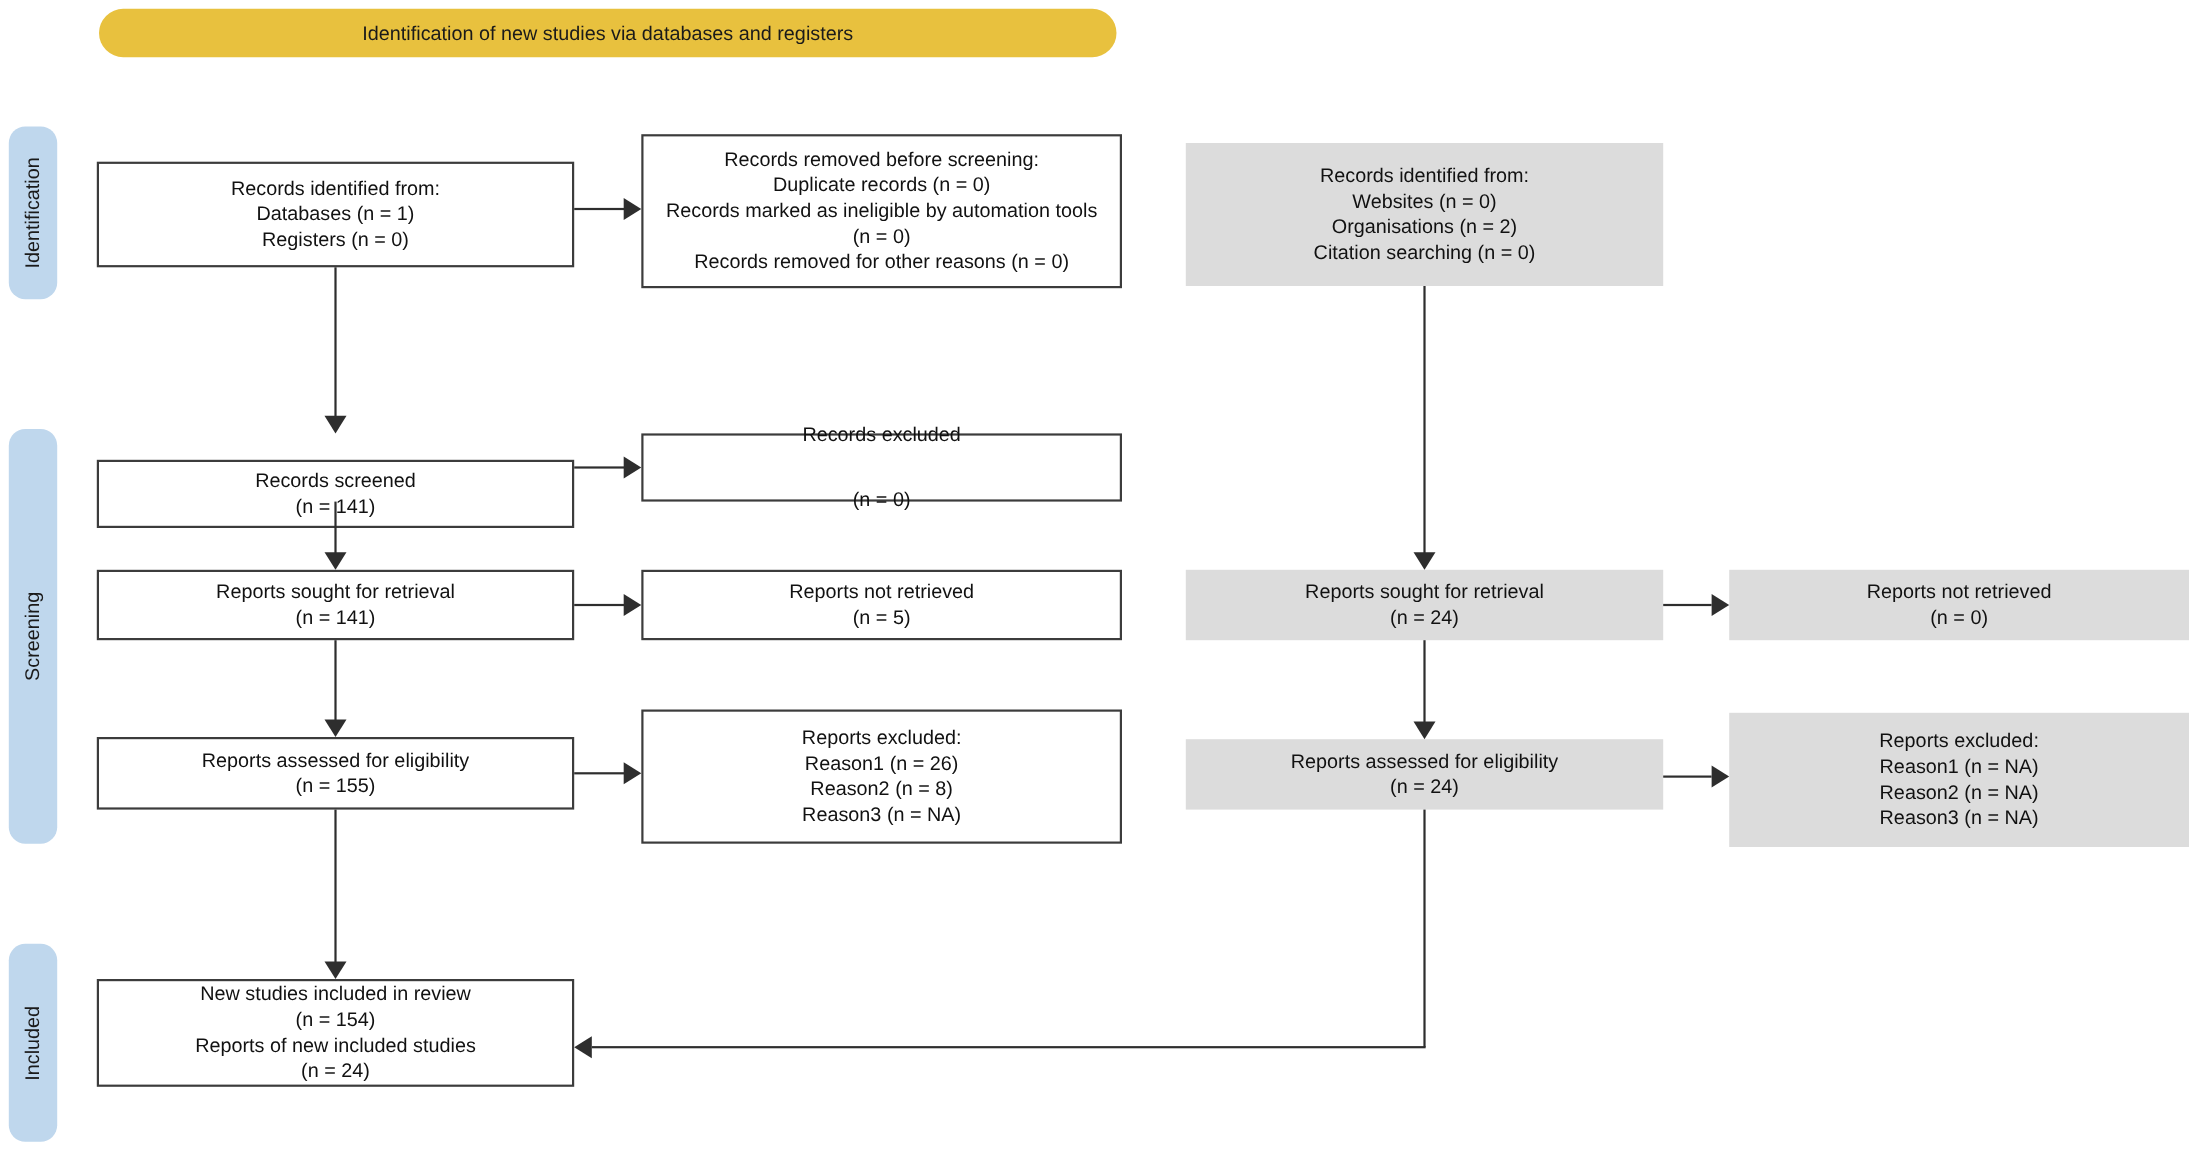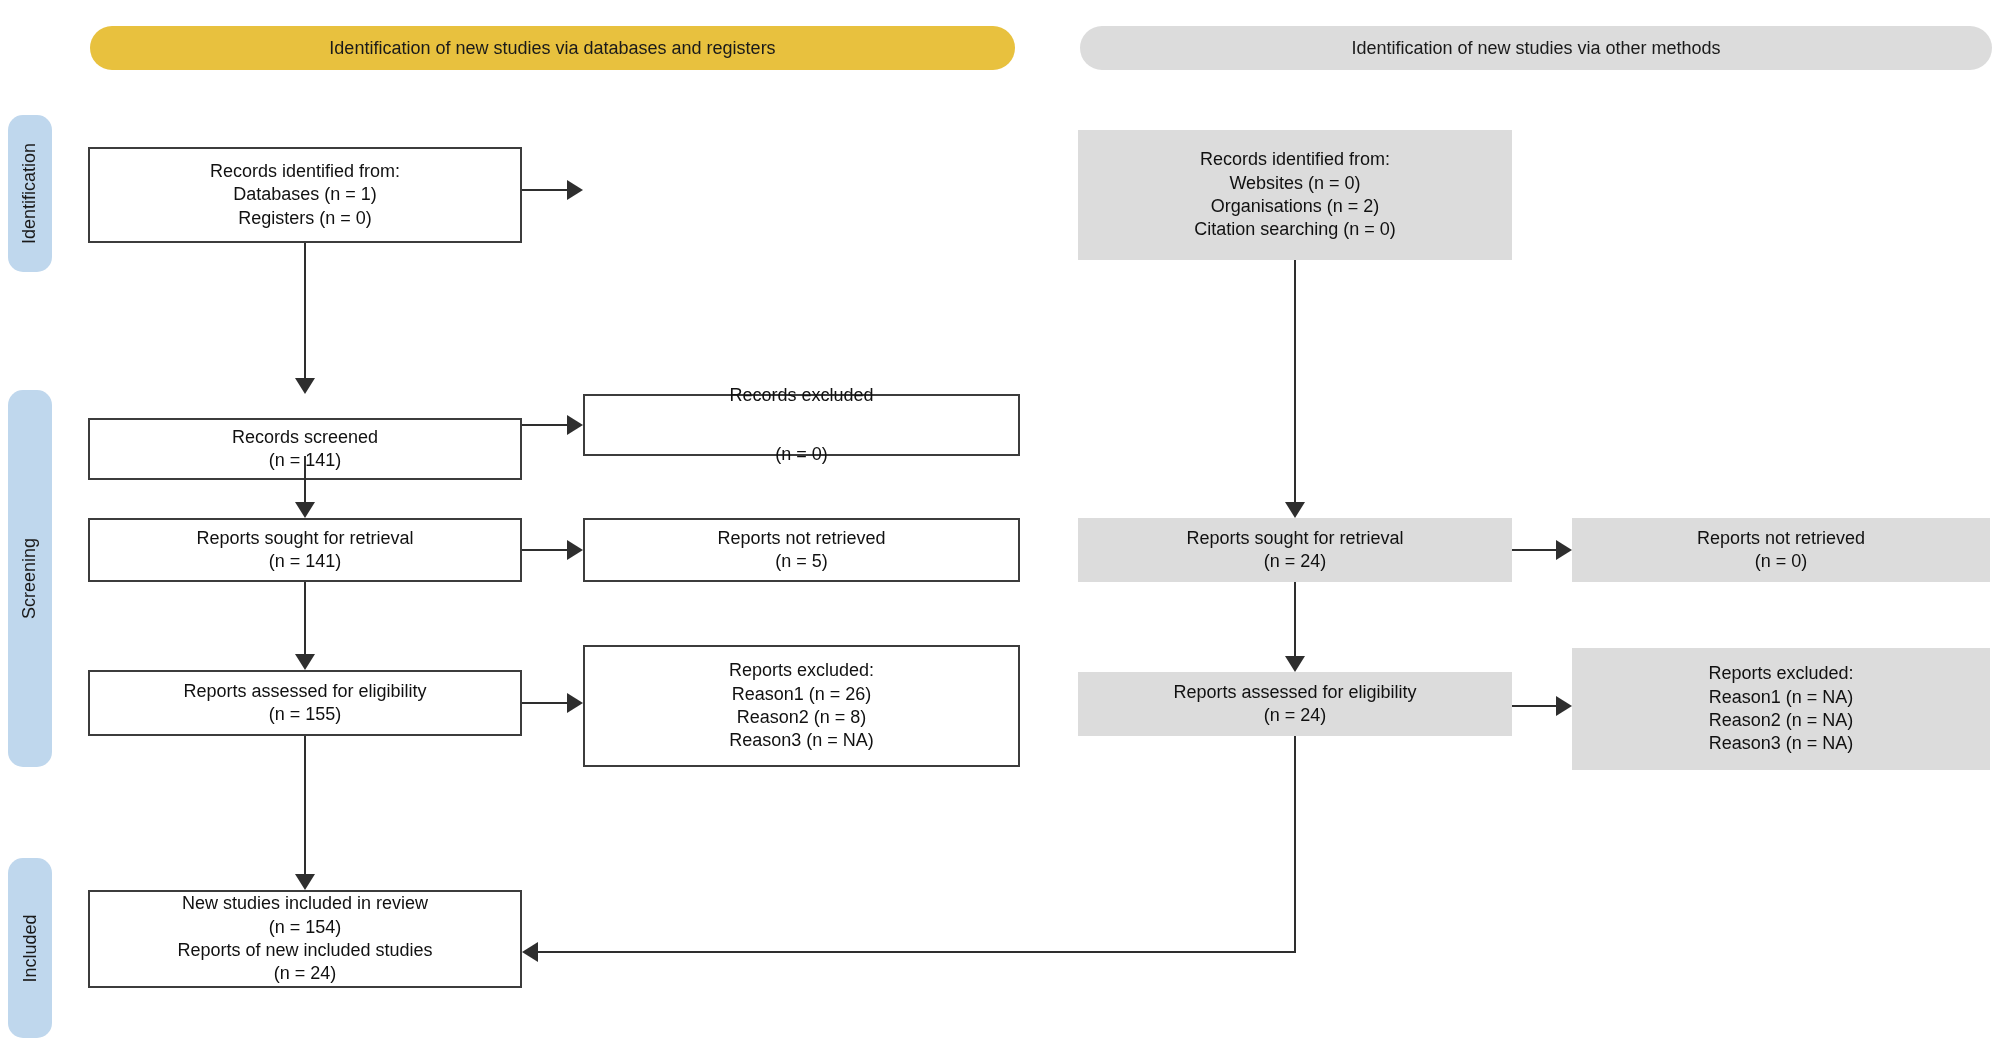--- a/index.html
+++ b/index.html
@@ -7,21 +7,21 @@
     --border:#3C3C3C; --arrow:#2E2E2E; --text:#111;
   }
   html,body{margin:0;padding:0;background:#fff;}
   .canvas{
     position:relative; width:2000px; height:1049px; background:#fff;
     font-family:"Liberation Sans", sans-serif; color:var(--text);
   }
   .banner{
     position:absolute; height:44px; border-radius:22px;
     display:flex; align-items:center; justify-content:center;
-    font-size:18px; color:#1a1a1a;margin-top:18px;
+    font-size:18px; color:#1a1a1a;
   }
   .banner.yellow{background:var(--yellow);}
   .banner.grey{background:var(--grey);}
   .stage{
     position:absolute; left:8px; width:44px; background:var(--blue);
     border-radius:15px; display:flex; align-items:center; justify-content:center;
   }
   .stage span{transform:rotate(-90deg); white-space:nowrap; font-size:18px; color:#1a1a1a;}
   .box{
     position:absolute; box-sizing:border-box;
@@ -43,38 +43,41 @@
     border-right:16px solid var(--arrow);}
 </style>
 </head>
 <body>
 
 <div class="canvas">
 
   <div class="banner yellow" style="left:90px; top:8px; width:925px;">
     <span>Identification of new studies via databases and registers</span>
   </div>
-  <div class="banner grey" style="left:1080px; top:8px; width:912px;">
-    <span>Identification of new studies via other methods</span>
-  </div>
 
   <div class="stage" style="top:115px; height:157px;">
     <span>Identification</span>
   </div>
   <div class="stage" style="top:390px; height:377px;">
     <span>Screening</span>
   </div>
   <div class="stage" style="top:858px; height:180px;">
     <span>Included</span>
   </div>
 
   <div class="box white" style="left:88px; top:147px; width:434px; height:96px;">
     <div>Records identified from:</div>
     <div>Databases (n = 1)</div>
     <div>Registers (n = 0)</div>
+  </div>
+  <div class="box white" style="left:583px; top:122px; width:437px; height:140px;">
+    <div>Records removed before screening:</div>
+    <div>Duplicate records (n = 0)</div>
+    <div>Records marked as ineligible by automation tools (n = 0)</div>
+    <div>Records removed for other reasons (n = 0)</div>
   </div>
   <div class="box grey" style="left:1078px; top:130px; width:434px; height:130px;">
     <div>Records identified from:</div>
     <div>Websites (n = 0)</div>
     <div>Organisations (n = 2)</div>
     <div>Citation searching (n = 0)</div>
   </div>
 
   <div class="box white" style="left:88px; top:394px; width:434px; height:62px;margin-top:24px;">
     <div>Records screened</div>

